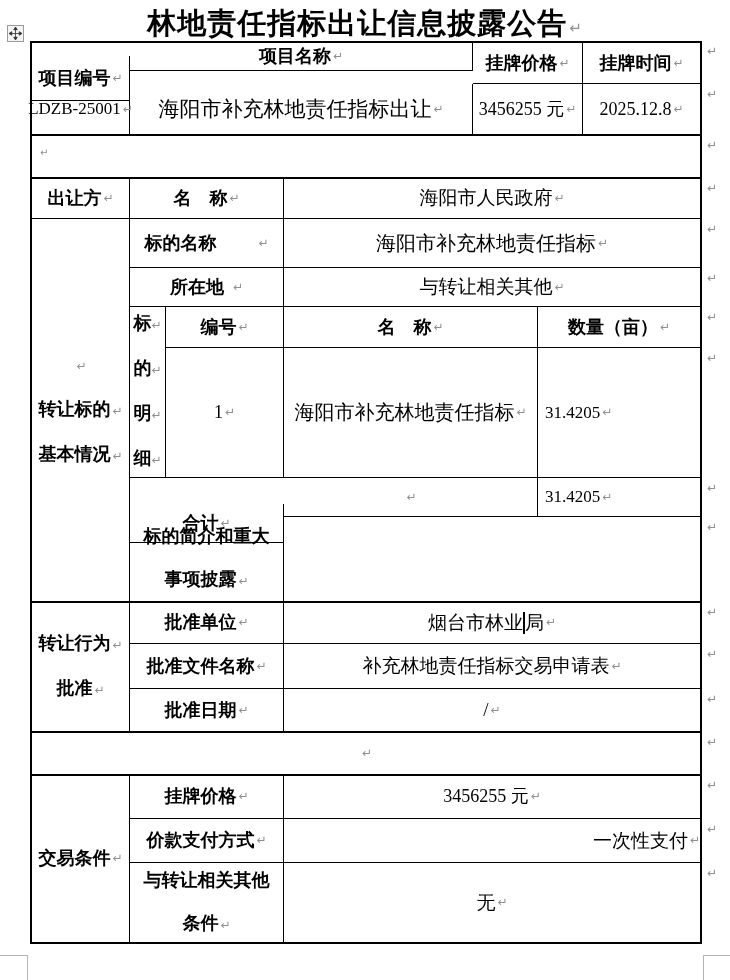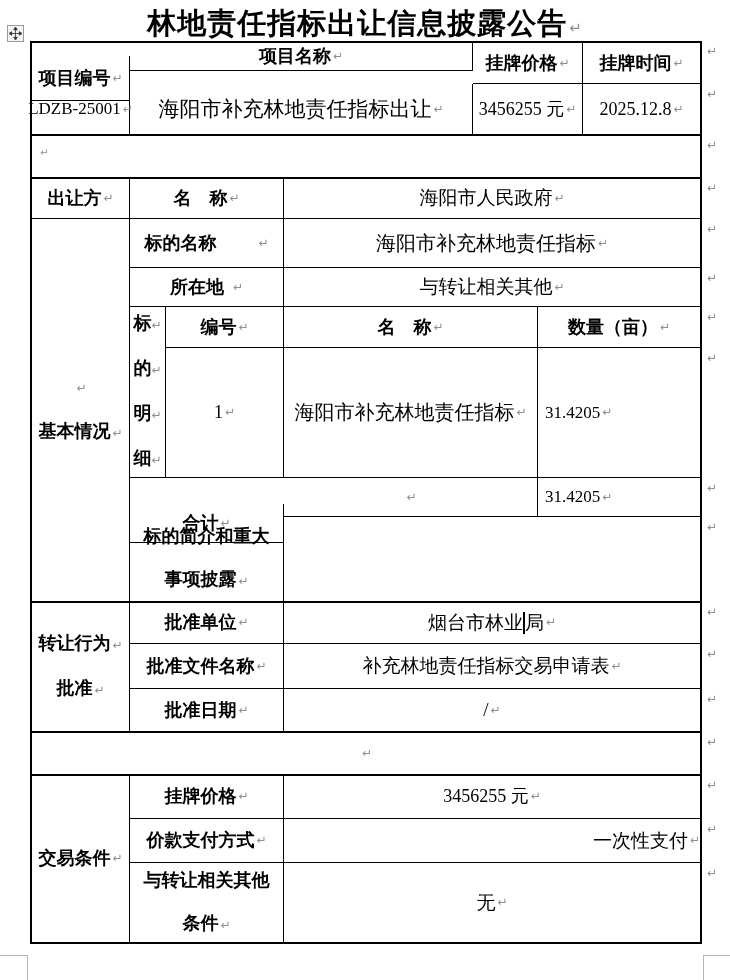--- a/index.html
+++ b/index.html
@@ -119,20 +119,21 @@
         <span>名　称</span>
         <span class="pm">↵</span>
       </div>
     <div class="cell bb" style="left:252px;top:135px;width:416px;height:41px;">
         <span>海阳市人民政府</span>
         <span class="pm">↵</span>
       </div>
 
     <div class="cell lab br bb col twoLine" style="left:0;top:176px;width:98px;height:383px;">
       <span style="display:block;"><span class="pm">↵</span></span>
+      <span style="display:block;"><span>转让标的</span><span class="pm">↵</span></span>
       <span style="display:block;"><span>基本情况</span><span class="pm">↵</span></span>
     </div>
 
     <div class="cell lab br bb" style="left:98px;top:176px;width:154px;height:49px;gap:40px;">
         <span>标的名称</span>
         <span class="pm">↵</span>
       </div>
     <div class="cell bb" style="left:252px;top:176px;width:416px;height:49px;font-size:20px;">
         <span>海阳市补充林地责任指标</span>
         <span class="pm">↵</span>

